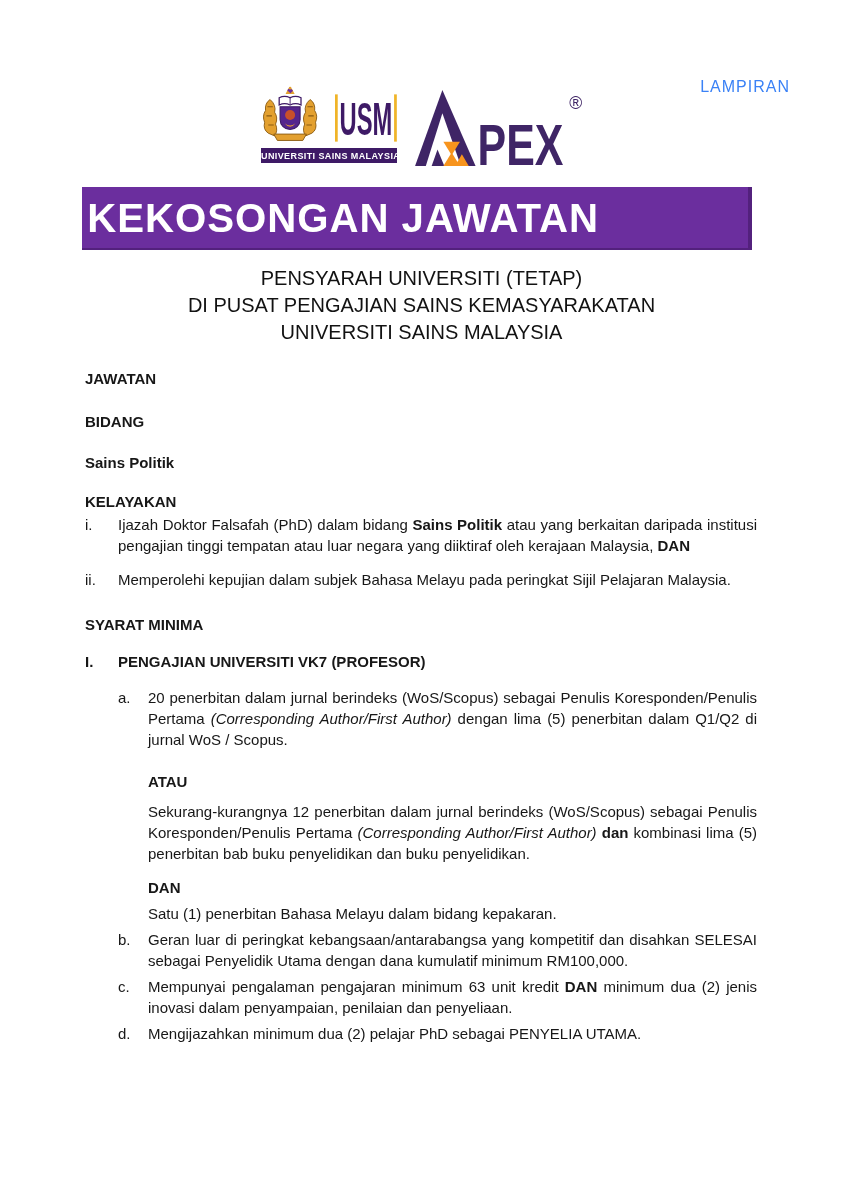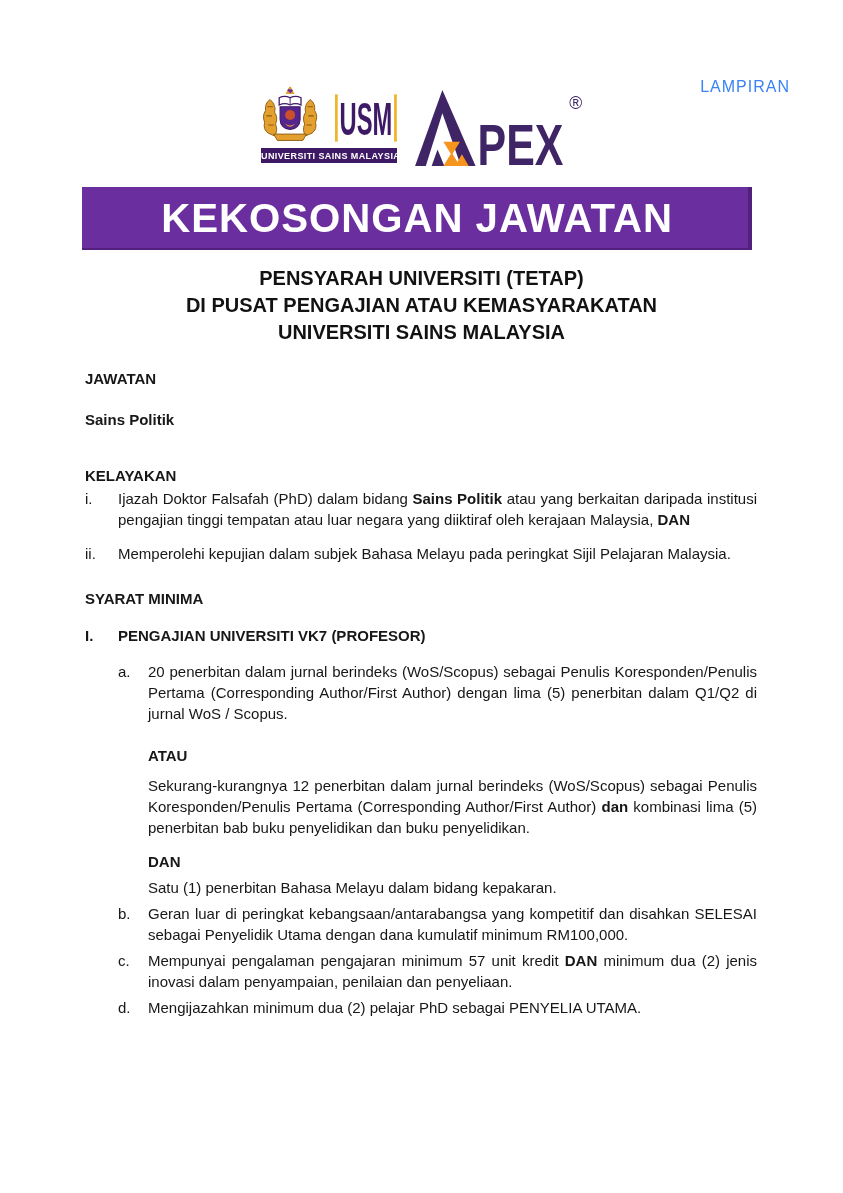--- a/index.html
+++ b/index.html
@@ -24,52 +24,52 @@
     margin-top:2px; background:#3E1A66; color:#ffffff;
     font-size:9px; font-weight:bold; text-align:center;
     padding:3px 0 2px 0; letter-spacing:0.4px; white-space:nowrap;
   }
   .apex-logo { margin-top:4px; }
   
   .banner {
     position:absolute; left:82px; top:187px; width:670px; height:63px;
     background:#6B2E9E;
     box-shadow: inset -4px -2px 0 rgba(55,18,85,0.45);
-    display:flex; align-items:center; justify-content:center;
+    display:flex; align-items:center; 
   }
   .banner-title {
     color:#ffffff; font-size:41px; font-weight:bold; letter-spacing:1px;
     transform:scaleX(0.98); white-space:nowrap;
   }
   
   .subtitle {
     position:absolute; top:265px; left:0; width:100%;
-    text-align:center; font-size:20px; font-weight:bold; line-height:27px;
+    text-align:center; font-size:20px; font-weight:normal; line-height:27px;
     color:#121212;
   }
   
   .content {
     position:absolute; left:85px; top:360px; width:672px;
     font-size:15px; line-height:21px; color:#171717;
   }
   .hdg { font-weight:bold; text-underline-offset:3px; }
   .bold { font-weight:bold; }
   .b { font-weight:bold; }
-  .it { }
+  .it { font-style:italic; }
   .just { text-align:justify; }
   .row { position:relative; padding-left:33px; }
   .row .mk { position:absolute; left:0; top:0; }
   .sub { margin-left:33px; position:relative; padding-left:30px; }
   .sub .mk { position:absolute; left:0; top:0; }
   .inner { margin-left:63px; }
   
   .mt2{margin-top:2px}.mt8{margin-top:8px}.mt9{margin-top:9px}.mt11{margin-top:5px}
   .mt12{margin-top:13px}.mt13{margin-top:13px}.mt15{margin-top:15px}.mt16{margin-top:16px}
   .mt20{margin-top:20px}.mt21{margin-top:21px}.mt22{margin-top:22px}.mt24{margin-top:24px}
-  .mt31{margin-top:35px}
+  .mt31{margin-top:18px}
 </style>
 </head>
 <body>
 
 <div class="page">
 
   <div class="lampiran">LAMPIRAN</div>
 
   <div class="logo-row">
 
@@ -120,28 +120,29 @@
       </svg>
     </div>
   </div>
 
   <div class="banner">
     <div class="banner-title">KEKOSONGAN JAWATAN</div>
   </div>
 
   <div class="subtitle">
     <div>PENSYARAH UNIVERSITI (TETAP)</div>
-    <div>DI PUSAT PENGAJIAN ATAU KEMASYARAKATAN</div>
+    <div>DI PUSAT PENGAJIAN SAINS KEMASYARAKATAN</div>
     <div>UNIVERSITI SAINS MALAYSIA</div>
   </div>
 
   <div class="content">
 
     <div class="hdg mt8">JAWATAN</div>
 
+    <div class="hdg mt22">BIDANG</div>
     <div class="bold mt20">Sains Politik</div>
 
     <div class="hdg mt31">KELAYAKAN</div>
 
     <div class="row mt2">
       <span class="mk">i.</span>
       <div class="just"><span>Ijazah Doktor Falsafah (PhD) dalam bidang </span><span class="b">Sains Politik</span><span> atau yang berkaitan daripada institusi pengajian tinggi tempatan atau luar negara yang diiktiraf oleh kerajaan Malaysia, </span><span class="b">DAN</span></div>
     </div>
     <div class="row mt12">
       <span class="mk">ii.</span>
@@ -168,21 +169,21 @@
 
     <div class="inner mt11">Satu (1) penerbitan Bahasa Melayu dalam bidang kepakaran.</div>
 
     <div class="sub mt11">
       <span class="mk">b.</span>
       <div class="just">Geran luar di peringkat kebangsaan/antarabangsa yang kompetitif dan disahkan SELESAI sebagai Penyelidik Utama dengan dana kumulatif minimum RM100,000.</div>
     </div>
 
     <div class="sub mt11">
       <span class="mk">c.</span>
-      <div class="just"><span>Mempunyai pengalaman pengajaran minimum 57 unit kredit </span><span class="b">DAN</span><span> minimum dua (2) jenis inovasi dalam penyampaian, penilaian dan penyeliaan.</span></div>
+      <div class="just"><span>Mempunyai pengalaman pengajaran minimum 63 unit kredit </span><span class="b">DAN</span><span> minimum dua (2) jenis inovasi dalam penyampaian, penilaian dan penyeliaan.</span></div>
     </div>
 
     <div class="sub mt11">
       <span class="mk">d.</span>
       <div>Mengijazahkan minimum dua (2) pelajar PhD sebagai PENYELIA UTAMA.</div>
     </div>
 
   </div>
 </div>
 

